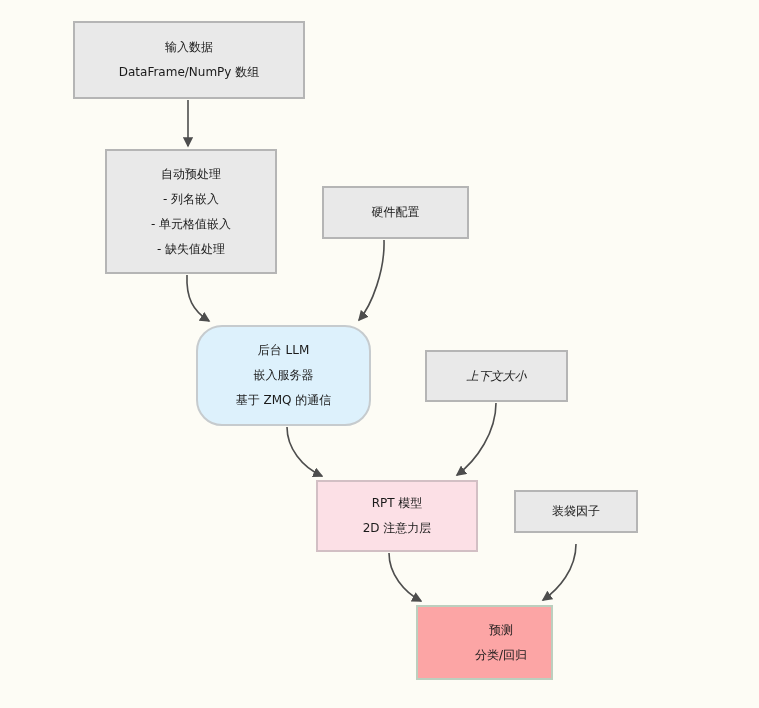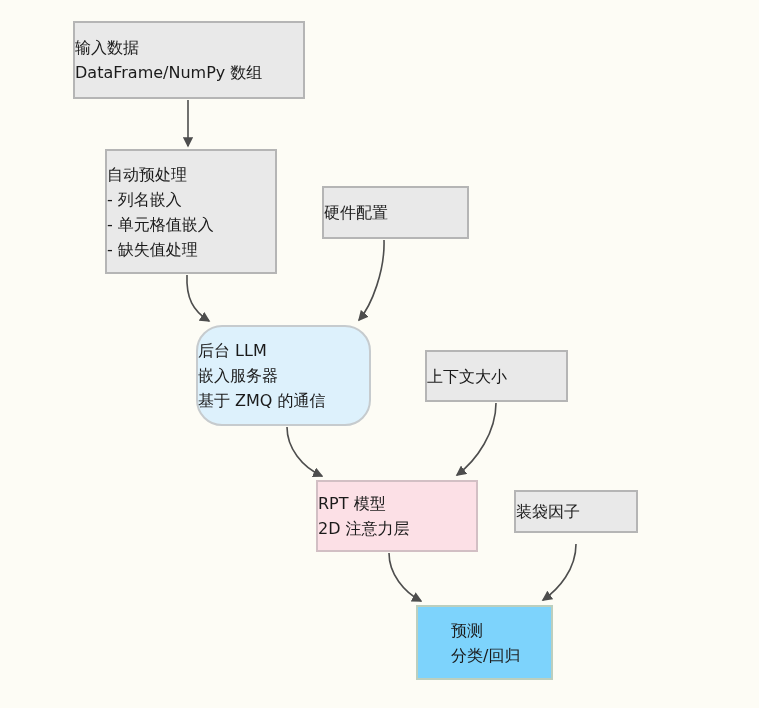--- a/index.html
+++ b/index.html
@@ -23,32 +23,32 @@
     fill: none;
     stroke-width: 1.6;
   }
   .node {
     position: absolute;
     box-sizing: border-box;
     border: 2px solid #b5b5b5;
     display: flex;
     flex-direction: column;
     justify-content: center;
-    align-items: flex-start;
+    align-items: center;
     text-align: center;
-    font-size: 16px;
+    font-size: 12px;
     line-height: 25px;
     color: #1a1a1a;
   }
   .node span { display: block; white-space: nowrap; }
   .n-input      { left: 73px;  top: 21px;  width: 232px; height: 78px; }
   .n-preprocess { left: 105px; top: 149px; width: 172px; height: 125px; }
   .n-hardware   { left: 322px; top: 186px; width: 147px; height: 53px; }
   .n-llm        { left: 196px; top: 325px; width: 175px; height: 101px; border-radius: 26px; }
-  .n-context    { left: 425px; top: 350px; width: 143px; height: 52px; }
+  .n-context    { left: 425px; top: 350px; width: 143px; height: 52px; font-style: italic; }
   .n-rpt        { left: 316px; top: 480px; width: 162px; height: 72px; }
   .n-bagging    { left: 514px; top: 490px; width: 124px; height: 43px; }
   .n-predict    { left: 416px; top: 605px; width: 137px; height: 75px; }
 </style>
 </head>
 <body>
 
 <div class="canvas" style="background-color: rgb(253, 252, 245);">
 
   <svg class="edges" width="759" height="708">
@@ -94,18 +94,18 @@
 
   <div class="node n-rpt" style="background-color: rgb(252, 224, 230); border-color: rgb(210, 191, 196);">
     <span>RPT 模型</span>
     <span>2D 注意力层</span>
   </div>
 
   <div class="node n-bagging" style="background-color: rgb(233, 233, 233); border-color: rgb(181, 181, 181);">
     <span>装袋因子</span>
   </div>
 
-  <div class="node n-predict" style="background-color: #7dd3fc; border-color: rgb(188, 207, 190); padding-left: 33px;">
+  <div class="node n-predict" style="background-color: #fca5a5; border-color: rgb(188, 207, 190); padding-left: 33px;">
     <span>预测</span>
     <span>分类/回归</span>
   </div>
 
 </div>
 
 </body></html>

